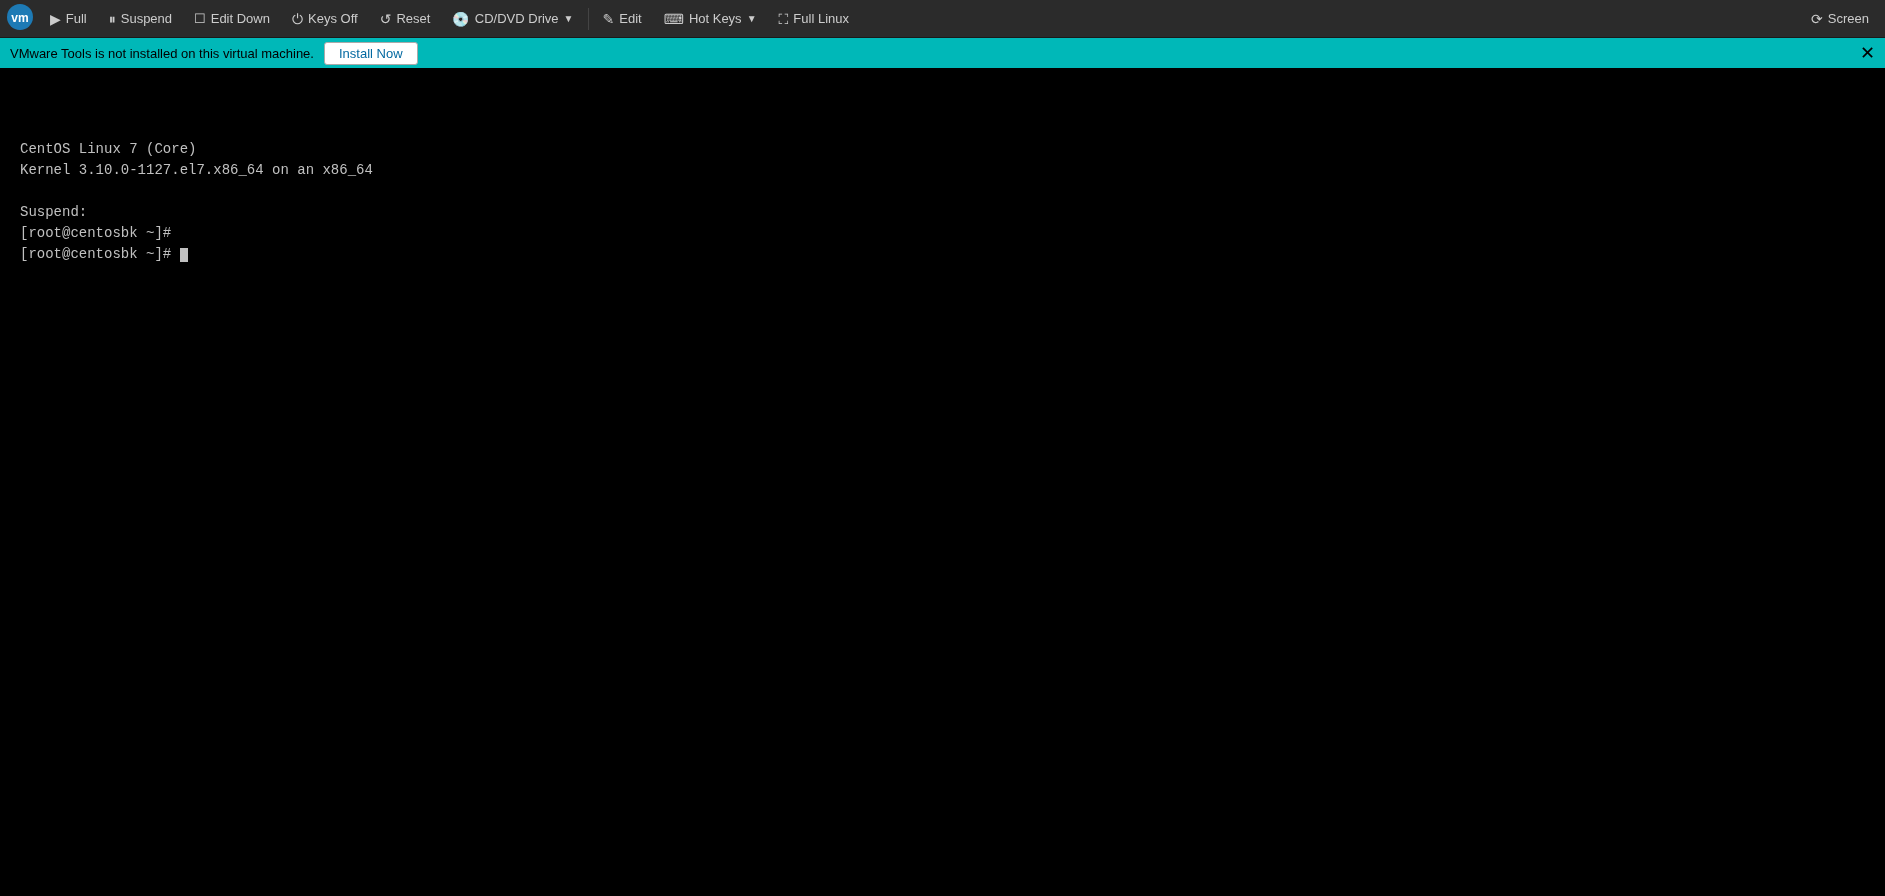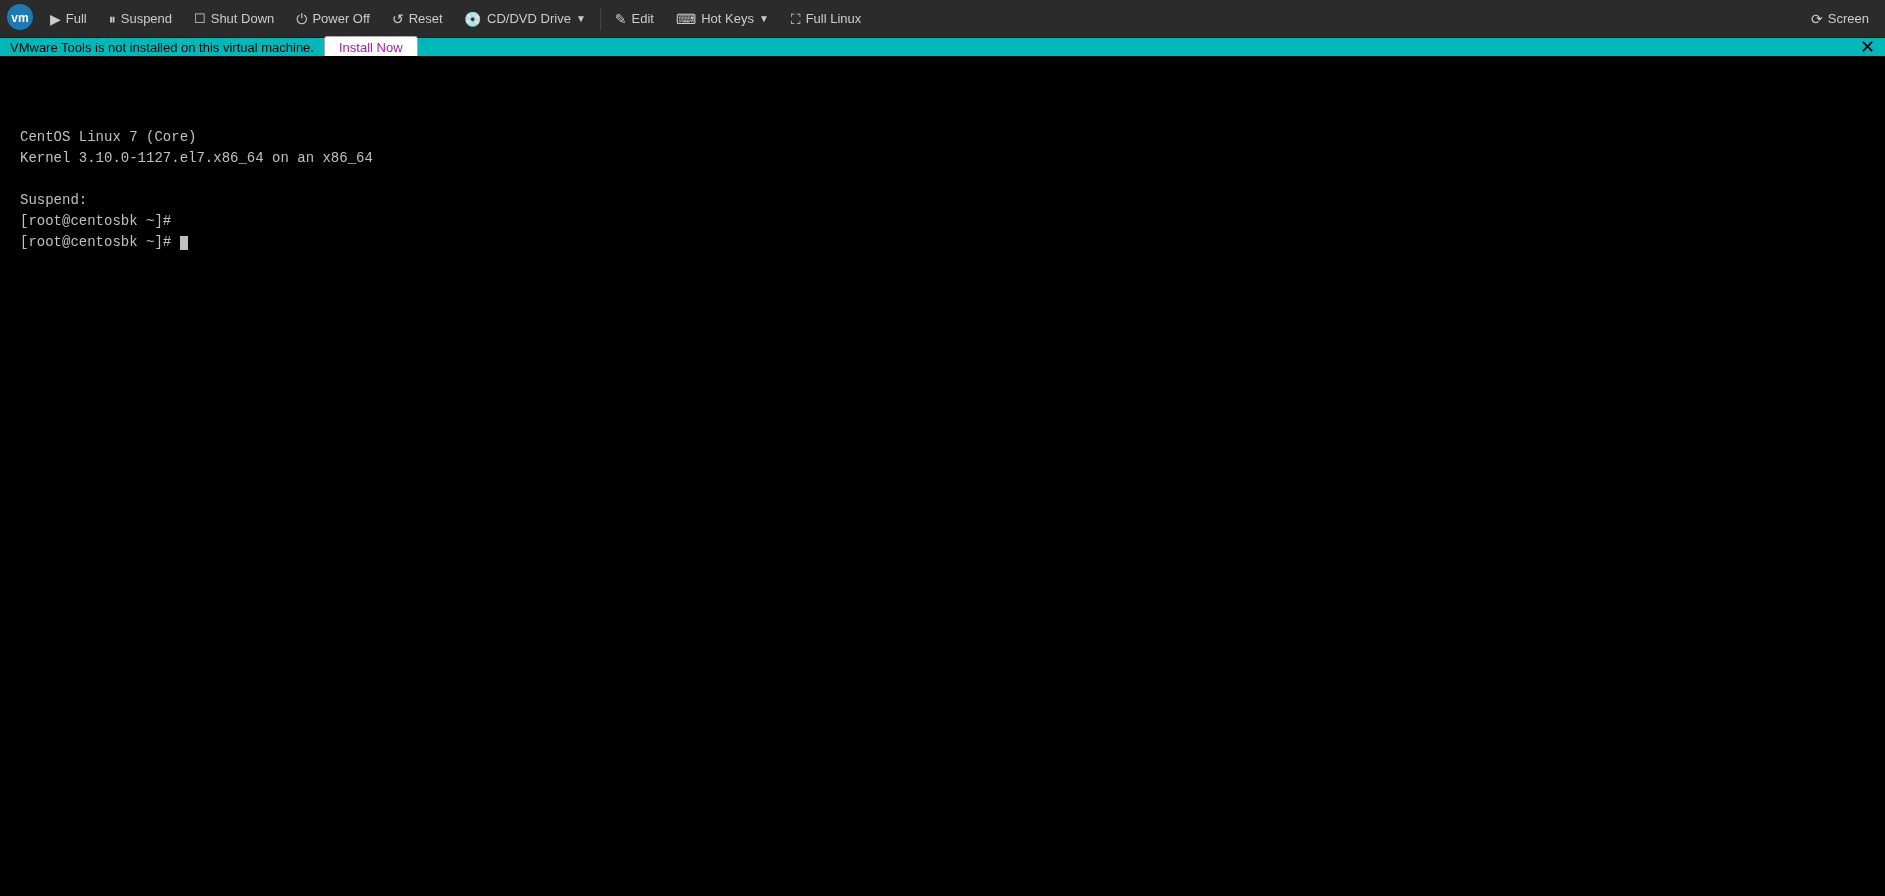--- a/index.html
+++ b/index.html
@@ -42,33 +42,33 @@
       margin: 0 2px;
     }
 
     .toolbar-spacer { flex: 1; }
 
     
     #notification-bar {
       display: flex;
       align-items: center;
       background: #00b8b8;
-      height: 18px;
+      height: 30px;
       padding: 0 10px;
       gap: 10px;
     }
 
     #notification-bar .notif-text {
       color: #000;
       font-size: 13px;
     }
 
     #notification-bar .install-btn {
       background: #fff;
-      color: #a21caf;
+      color: #0369a1;
       font-size: 13px;
       padding: 3px 14px;
       border: 1px solid #aaa;
       border-radius: 3px;
       cursor: pointer;
       font-weight: 500;
     }
 
     #notification-bar .close-btn {
       margin-left: auto;
@@ -142,26 +142,26 @@
     <span>Full</span>
   </button>
 
   <button class="toolbar-btn">
     <span class="icon">⏸</span>
     <span>Suspend</span>
   </button>
 
   <button class="toolbar-btn">
     <span class="icon" style="font-size:13px;">☐</span>
-    <span>Shut Down</span>
+    <span>Edit Down</span>
   </button>
 
   <button class="toolbar-btn">
     <span class="icon">⏻</span>
-    <span>Power Off</span>
+    <span>Keys Off</span>
   </button>
 
   <button class="toolbar-btn">
     <span class="icon">↺</span>
     <span>Reset</span>
   </button>
 
   <button class="toolbar-btn">
     <span class="icon">💿</span>
     <span>CD/DVD Drive</span>

